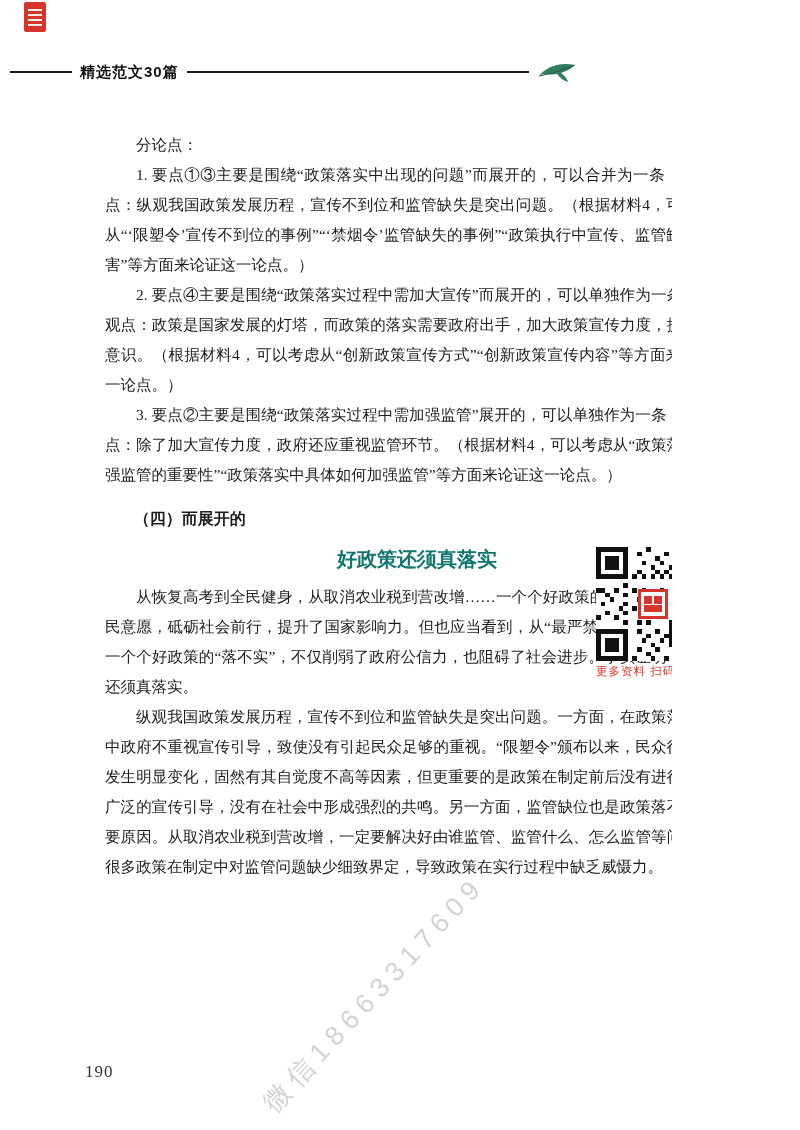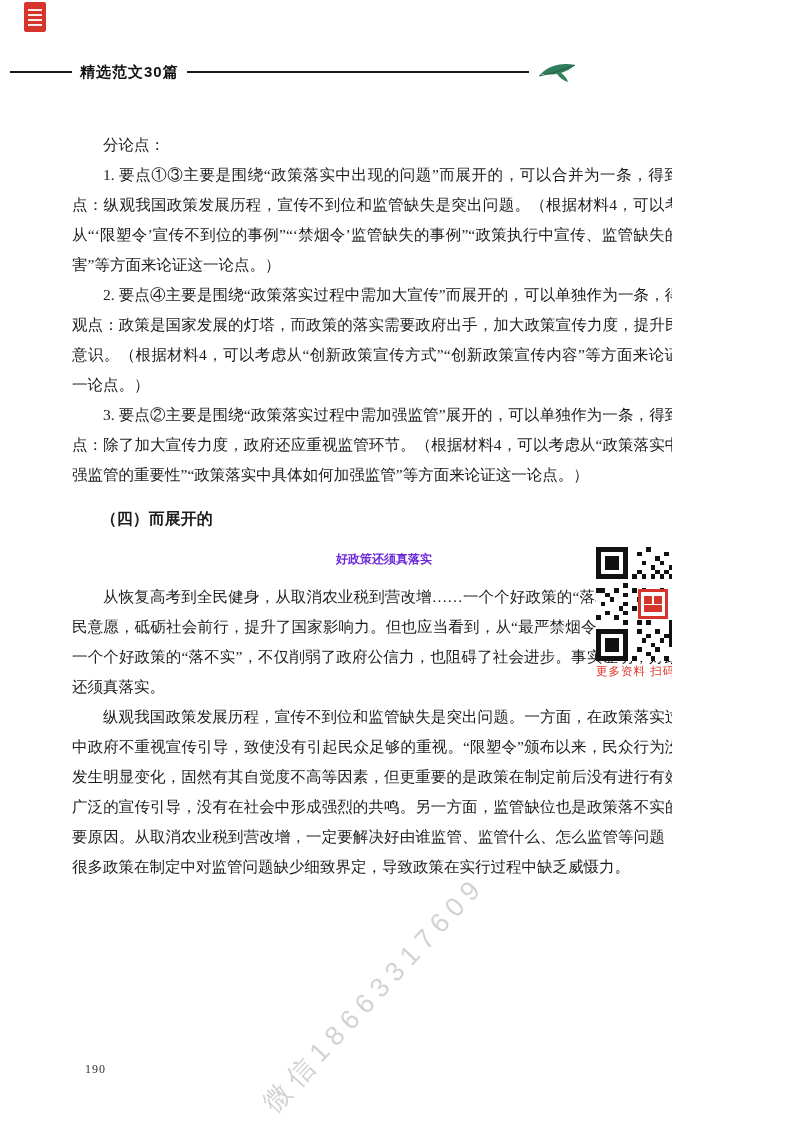--- a/index.html
+++ b/index.html
@@ -31,34 +31,34 @@
   .hline.short{width:62px;}
   .hline.long{flex:1;}
   .header-title{
     font-family:"Liberation Sans","DejaVu Sans",sans-serif;
     font-weight:bold;font-size:15px;letter-spacing:1px;color:#111;
     white-space:nowrap;
   }
   .leaf{width:40px;height:24px;flex:0 0 auto;}
   
   .content{
-    position:absolute;left:72px;top:130px;width:624px;
+    position:absolute;left:105px;top:130px;width:624px;
     font-size:15.5px;line-height:30px;text-align:justify;
   }
   .content p{margin:0;}
   .indent{text-indent:2em;}
   .section-heading{
     font-family:"Liberation Sans","DejaVu Sans",sans-serif;
     font-weight:bold;font-size:16px;text-indent:1.8em;
     margin-top:14px !important;
   }
   .essay-title{
     font-family:"Liberation Sans","DejaVu Sans",sans-serif;
-    font-weight:bold;font-size:12px;text-align:center;
-    margin:10px 0 8px 0;color:#6d28d9;
+    font-weight:bold;font-size:20px;text-align:center;
+    margin:10px 0 8px 0;color:#0f766e;
   }
   
   .qr-block{
     position:absolute;left:596px;top:547px;width:118px;
     z-index:4;text-align:left;
   }
   .qr{width:114px;height:114px;display:block;background:#fff;}
   .qr-caption{
     margin-top:3px;
     font-family:"Liberation Sans","DejaVu Sans",sans-serif;
@@ -67,21 +67,21 @@
   
   .watermark{
     position:absolute;left:255px;top:1095px;
     transform:rotate(-47deg);transform-origin:0 0;
     font-family:"Liberation Sans","DejaVu Sans",sans-serif;
     font-size:27px;letter-spacing:7px;color:#8a8a8a;opacity:.38;
     white-space:nowrap;z-index:6;pointer-events:none;
   }
   .page-number{
     position:absolute;left:85px;top:1062px;
-    font-size:12px;color:#333;letter-spacing:1px;
+    font-size:17px;color:#333;letter-spacing:1px;
   }
 </style>
 </head>
 <body>
 
 <div class="page">
 
   <div class="stamp"></div>
 
   <div class="header">

